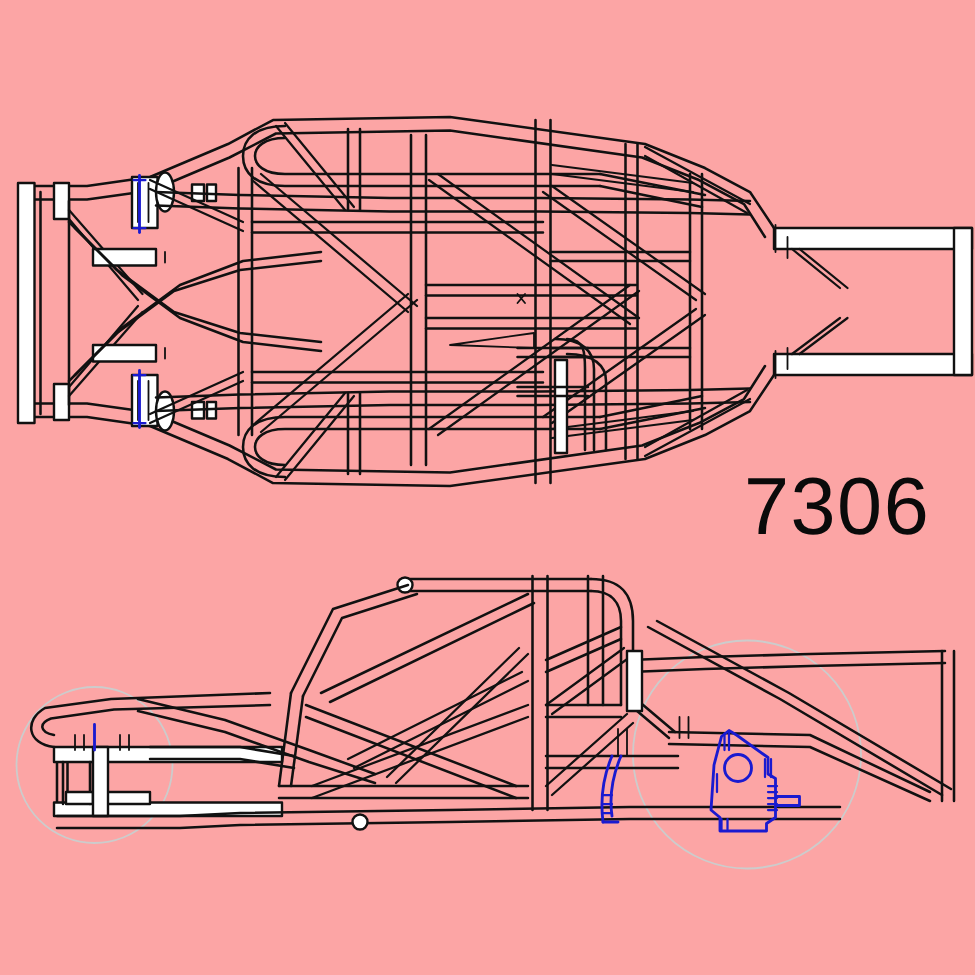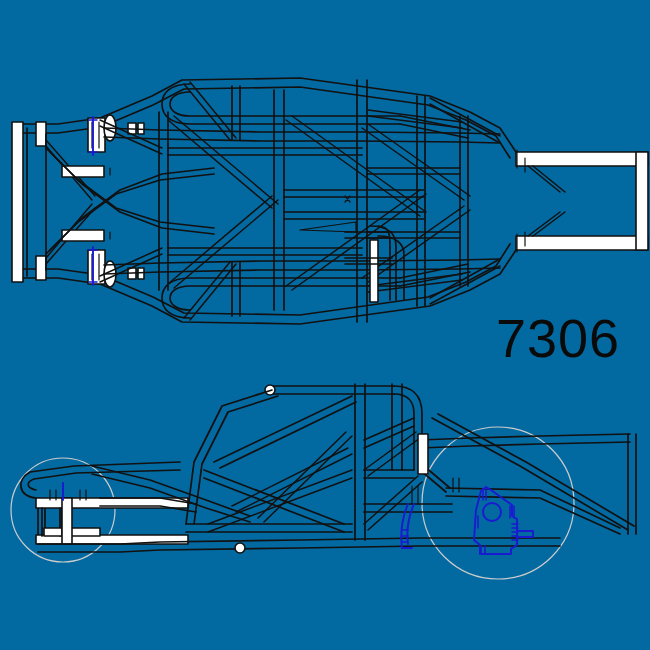--- a/index.html
+++ b/index.html
@@ -1,17 +1,17 @@
 <!DOCTYPE html>
 <html><head>
 <meta charset="utf-8">
 <style>
   html,body{margin:0;padding:0;background:#ffffff;}
   body{width:650px;height:650px;overflow:hidden;font-family:"Liberation Sans",sans-serif;}
-  #sheet{position:relative;width:650px;height:650px;background:#0369a1;}
+  #sheet{position:relative;width:650px;height:650px;background:#fca5a5;}
   #cad{position:absolute;inset:0;}
   #partnum{
     position:absolute;
     left:496px; top:311px;
     font-family:"Liberation Sans",sans-serif;
     font-size:54px;
     font-weight:400;
     letter-spacing:1px;
     color:#0a0a0a;
     line-height:1;

